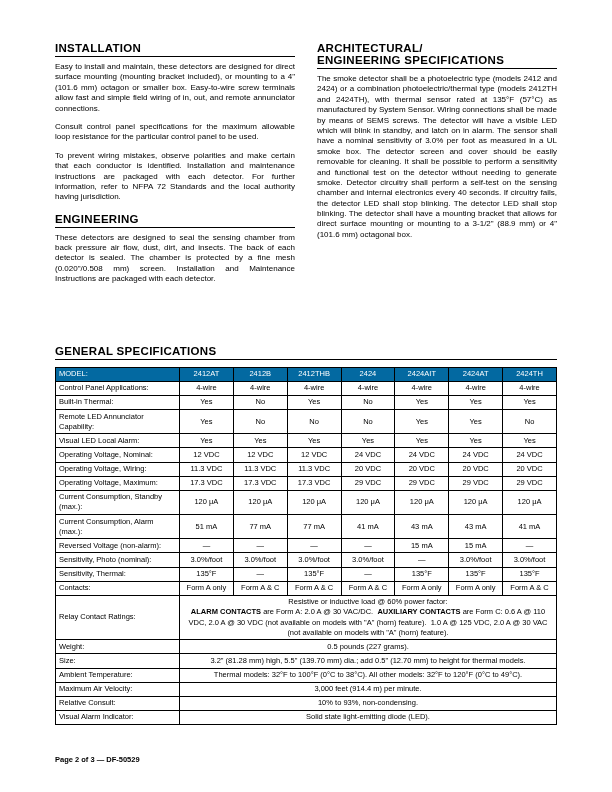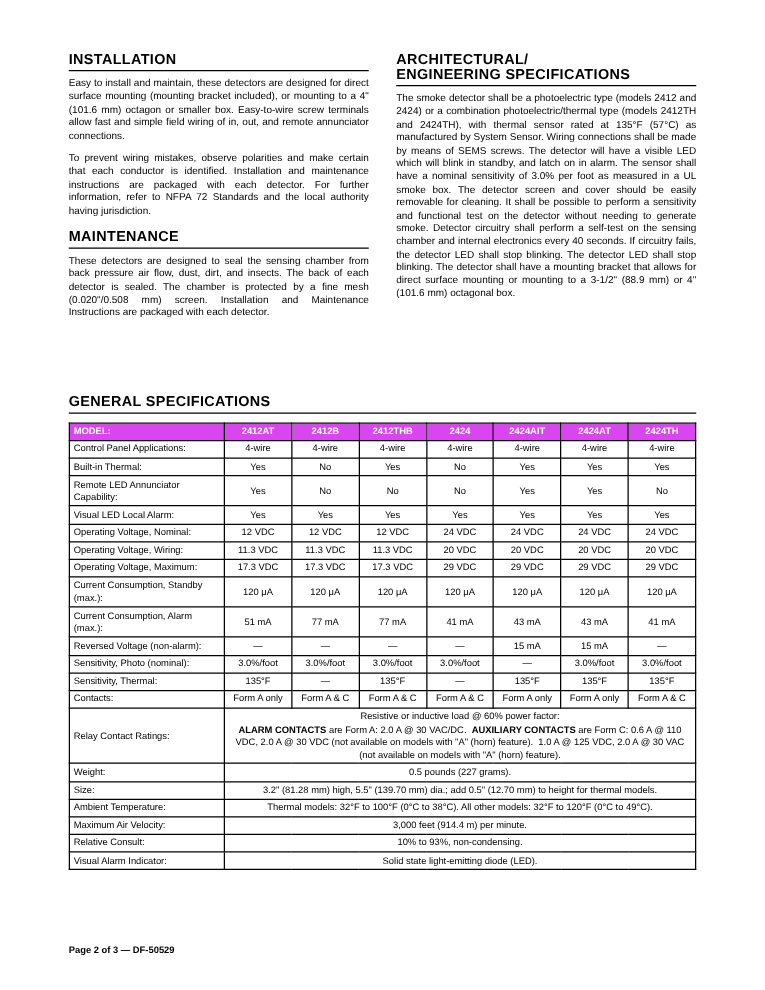--- a/index.html
+++ b/index.html
@@ -22,43 +22,44 @@
   }
   .general-wrap { margin-top:52px; }
   table.specs {
     width:100%; border-collapse:collapse; table-layout:fixed; margin-top:7px;
   }
   .specs th, .specs td {
     border:1px solid #000; font-size:7.5px; line-height:1.35;
     padding:1.5px 3px; vertical-align:middle; overflow:hidden;
   }
   .specs th {
-    background:#d946ef; color:#fff; font-weight:bold; text-align:center;
+    background:#0369a1; color:#fff; font-weight:normal; text-align:center;
   }
   .specs th.lbl { width:124px; text-align:left; }
   .specs td.lbl { text-align:left; }
   .specs td.val { text-align:center; }
   .specs td.span-val { text-align:center; white-space:pre-wrap; }
   .b { font-weight:bold; }
   .footer {
     position:absolute; left:55px; bottom:28px;
     font-size:7.5px; font-weight:bold;
   }
 </style>
 </head>
 <body>
 
 <div class="page">
 
   <div class="two-col">
     <div class="col">
       <h2 class="sec">INSTALLATION</h2>
       <p class="body">Easy to install and maintain, these detectors are designed for direct surface mounting (mounting bracket included), or mounting to a 4" (101.6 mm) octagon or smaller box. Easy-to-wire screw terminals allow fast and simple field wiring of in, out, and remote annunciator connections.</p>
+      <p class="body">Consult control panel specifications for the maximum allowable loop resistance for the particular control panel to be used.</p>
       <p class="body">To prevent wiring mistakes, observe polarities and make certain that each conductor is identified.  Installation and maintenance instructions are packaged with each detector.  For further information, refer to NFPA 72 Standards and the local authority having jurisdiction.</p>
-      <h2 class="sec" style="margin-top:10px;">MAINTENANCE</h2>
+      <h2 class="sec" style="margin-top:10px;">ENGINEERING</h2>
       <p class="body">These detectors are designed to seal the sensing chamber from back pressure air flow, dust, dirt, and insects. The back of each detector is sealed. The chamber is protected by a fine mesh (0.020"/0.508 mm) screen. Installation and Maintenance Instructions are packaged with each detector.</p>
     </div>
     <div class="col">
       <h2 class="sec">
         <span>ARCHITECTURAL/</span>
         <span>ENGINEERING SPECIFICATIONS</span>
       </h2>
       <p class="body">The smoke detector shall be a photoelectric type (models 2412 and 2424) or a combination photoelectric/thermal type (models 2412TH and 2424TH), with thermal sensor rated at 135°F (57°C) as manufactured by System Sensor.  Wiring connections shall be made by means of SEMS screws.  The detector will have a visible LED which will blink in standby, and latch on in alarm.  The sensor shall have a nominal sensitivity of 3.0% per foot as measured in a UL smoke box. The detector screen and cover should be easily removable for cleaning.  It shall be possible to perform a sensitivity and functional test on the detector without needing to generate smoke.  Detector circuitry shall perform a self-test on the sensing chamber and internal electronics every 40 seconds.  If circuitry fails, the detector LED shall stop blinking.  The detector LED shall stop blinking.  The detector shall have a mounting bracket that allows for direct surface mounting or mounting to a 3-1/2" (88.9 mm) or 4" (101.6 mm) octagonal box.</p>
     </div>
   </div>

